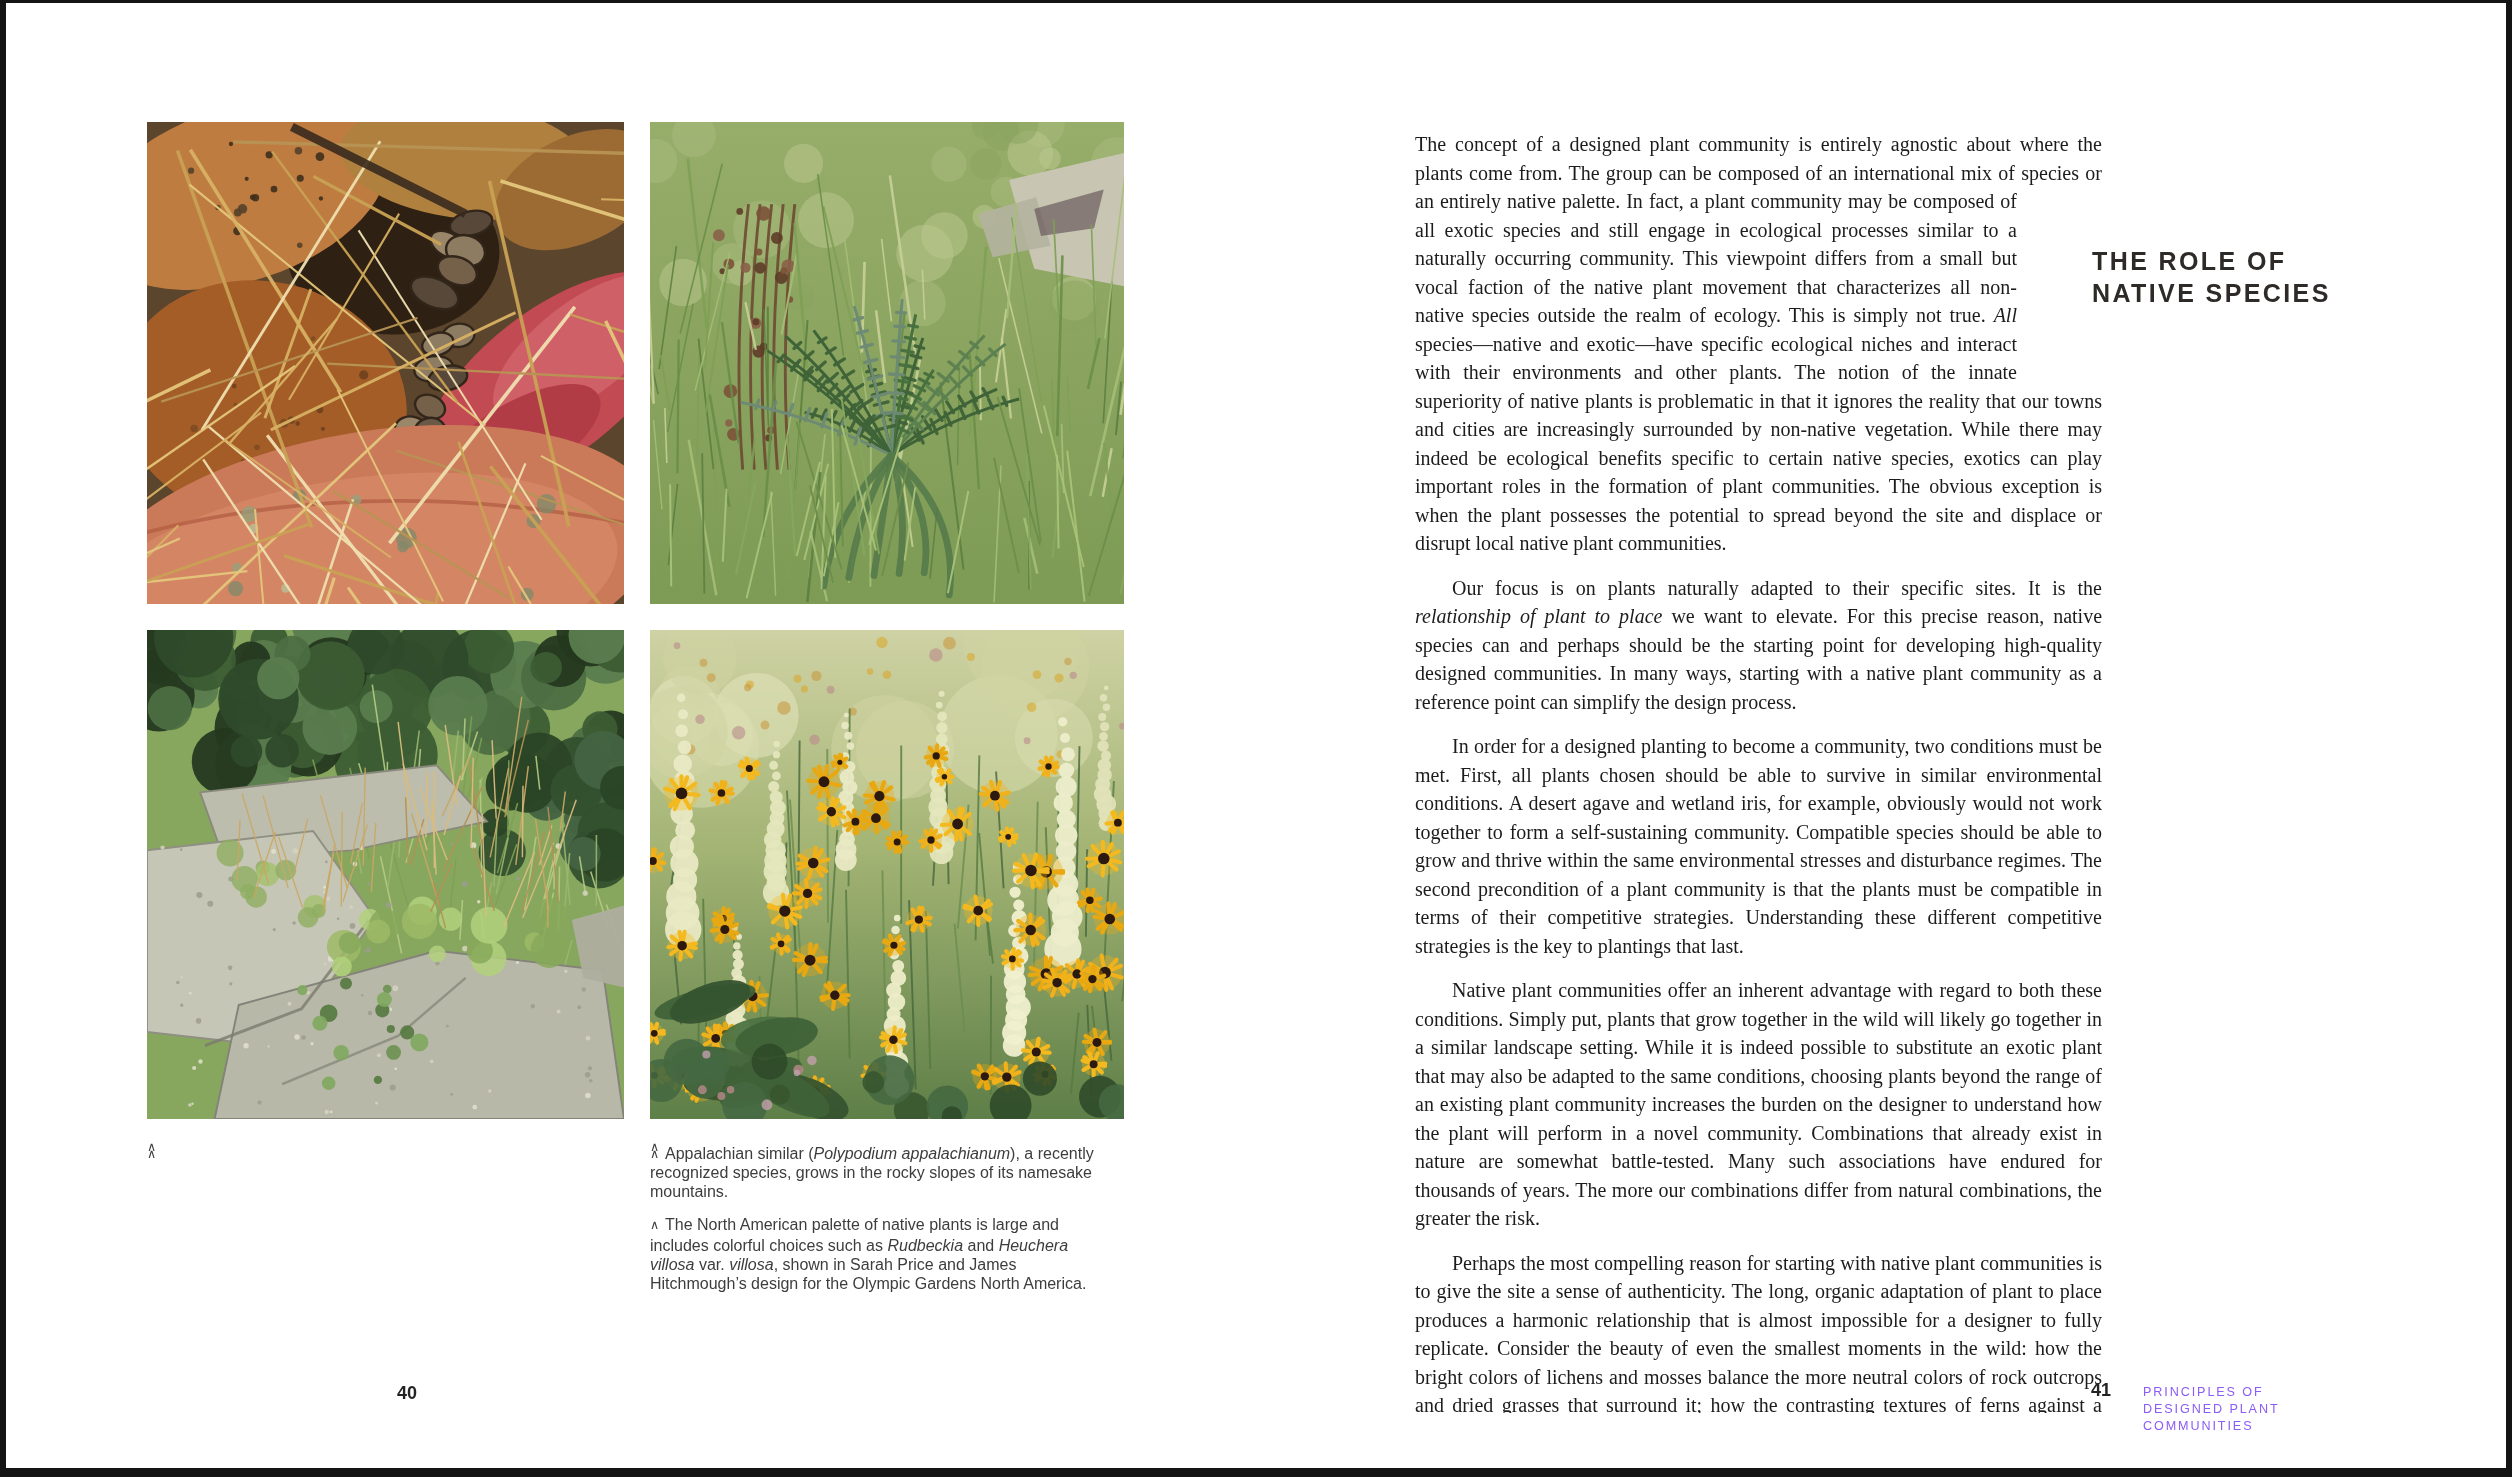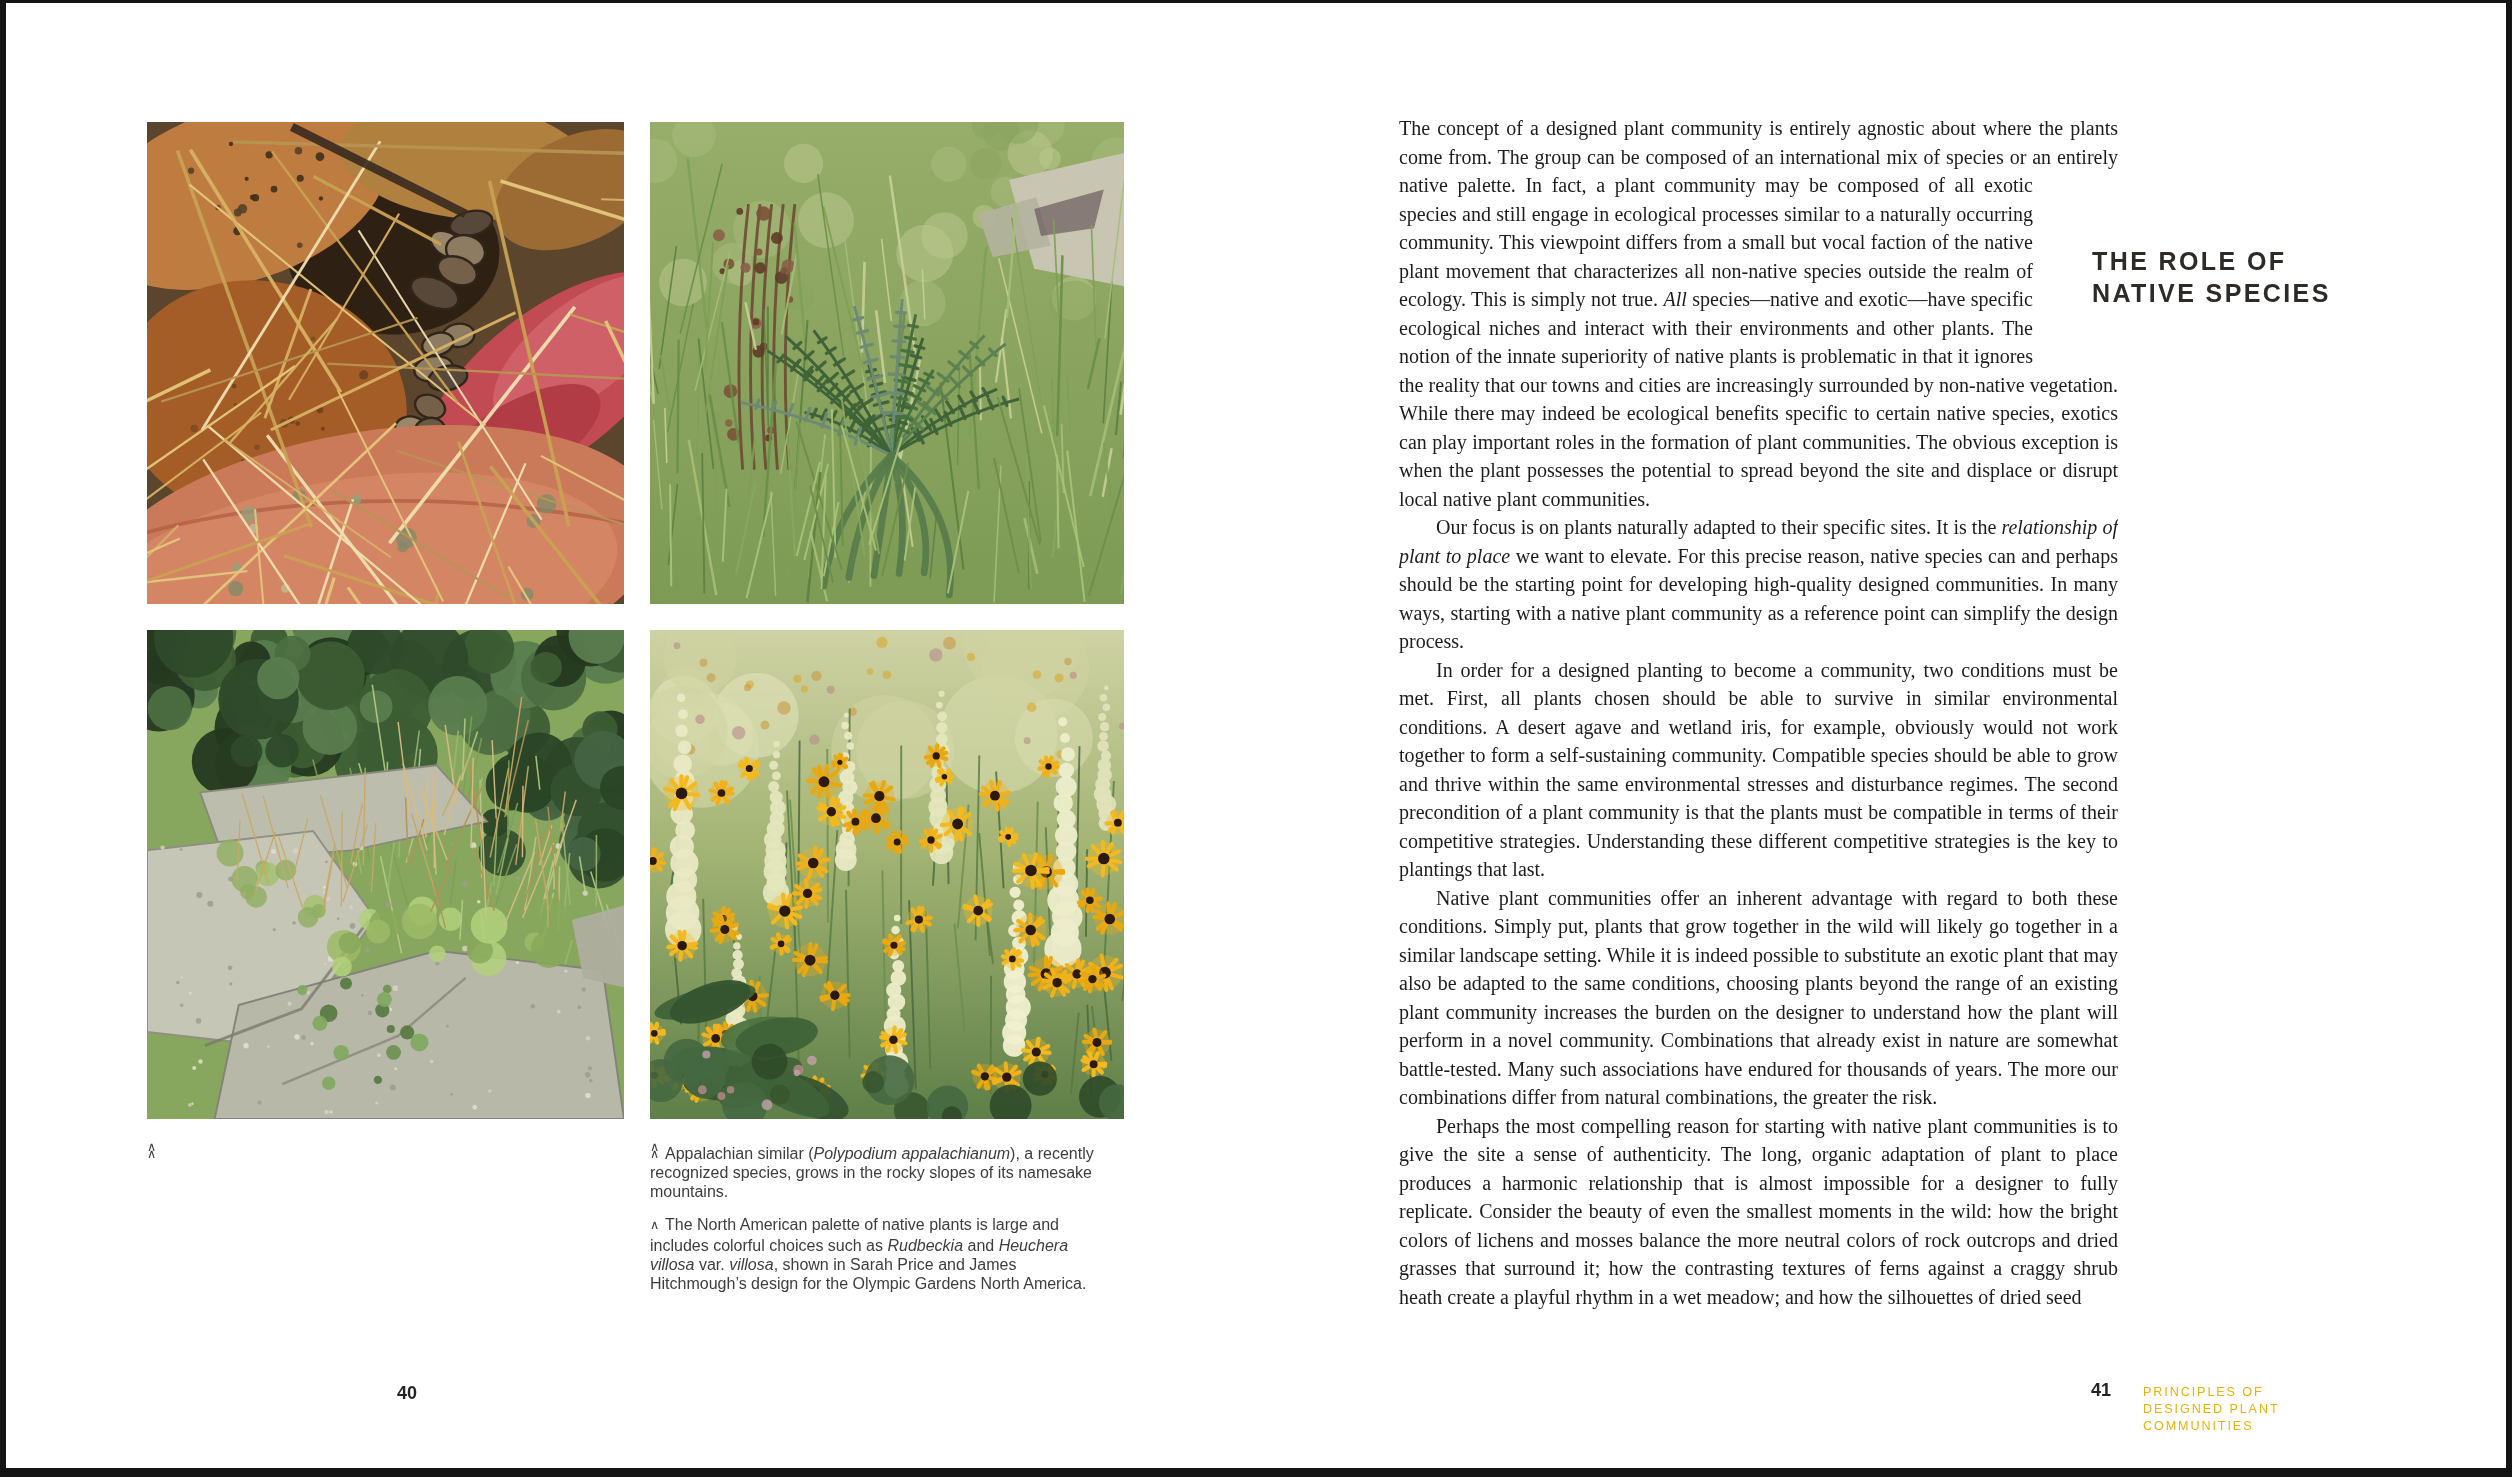--- a/index.html
+++ b/index.html
@@ -20,36 +20,36 @@
   .cap-right{left:650px;width:452px;}
   .caption p{margin:0 0 13.5px 0;}
   .caption i{font-style:italic;}
   .chev1{display:inline-block;margin-right:5.8px;font-size:12.6px;transform:translateY(-1px);color:#3d3d3d;}
   .chev2{display:inline-block;margin-right:5.8px;font-size:12.6px;line-height:0;vertical-align:1px;color:#3d3d3d;}
   .chev2 span{display:block;height:6.8px;}
 
   .bodycol{position:absolute;left:1399px;top:114px;width:719px;max-height:1299px;overflow:hidden;
            font-family:"Liberation Serif","DejaVu Serif",serif;font-size:20px;line-height:28.5px;
            color:#1c1c1c;text-align:justify;}
-  .bodycol p{margin:0;}
+  .bodycol p{margin:16px;}
   .bodycol p.ind{text-indent:37px;}
   .bodycol i{font-style:italic;}
   .cut{float:right;width:85px;height:199px;}
 
   .heading{position:absolute;left:2075px;top:228px;margin:17px;
            font-family:"Liberation Sans",sans-serif;font-size:25px;line-height:32px;
            font-weight:700;letter-spacing:2.4px;color:#2d2a28;}
 
   .pagenum{position:absolute;font-family:"Liberation Sans",sans-serif;font-weight:700;
            font-size:18px;color:#232323;}
   .pn-left{left:397px;top:1383px;}
   .pn-right{left:2091px;top:1380px;}
 
   .footer{position:absolute;left:2143px;top:1384px;font-family:"Liberation Sans",sans-serif;
-          font-size:12.6px;line-height:17px;letter-spacing:1.9px;color:#eab308;}
+          font-size:12.6px;line-height:17px;letter-spacing:1.9px;color:#8b5cf6;}
 </style>
 </head>
 <body>
 
 <div class="canvas">
   <div class="paper"></div>
 
   <div class="photo ph1">
     <svg id="art1" viewBox="0 0 494 499" preserveAspectRatio="none">
         <rect x="0" y="0" width="494" height="499" fill="#5c452d"></rect>

